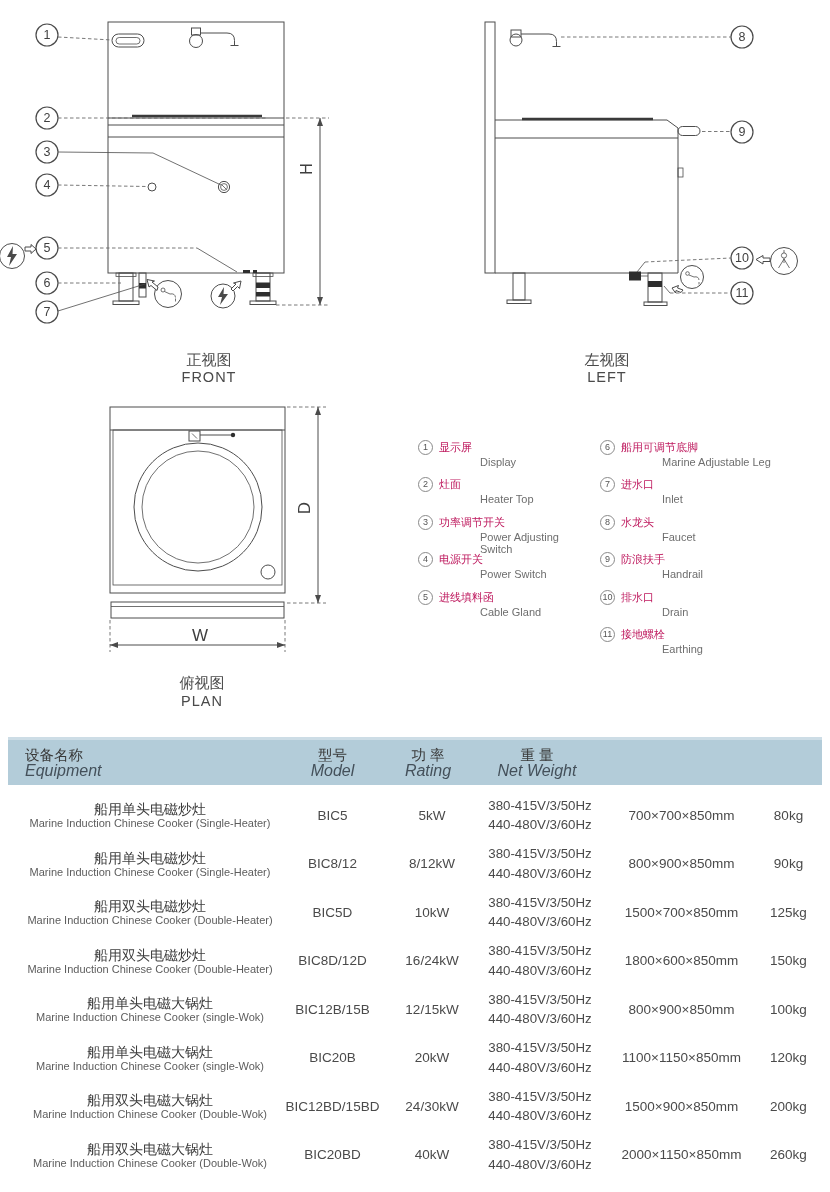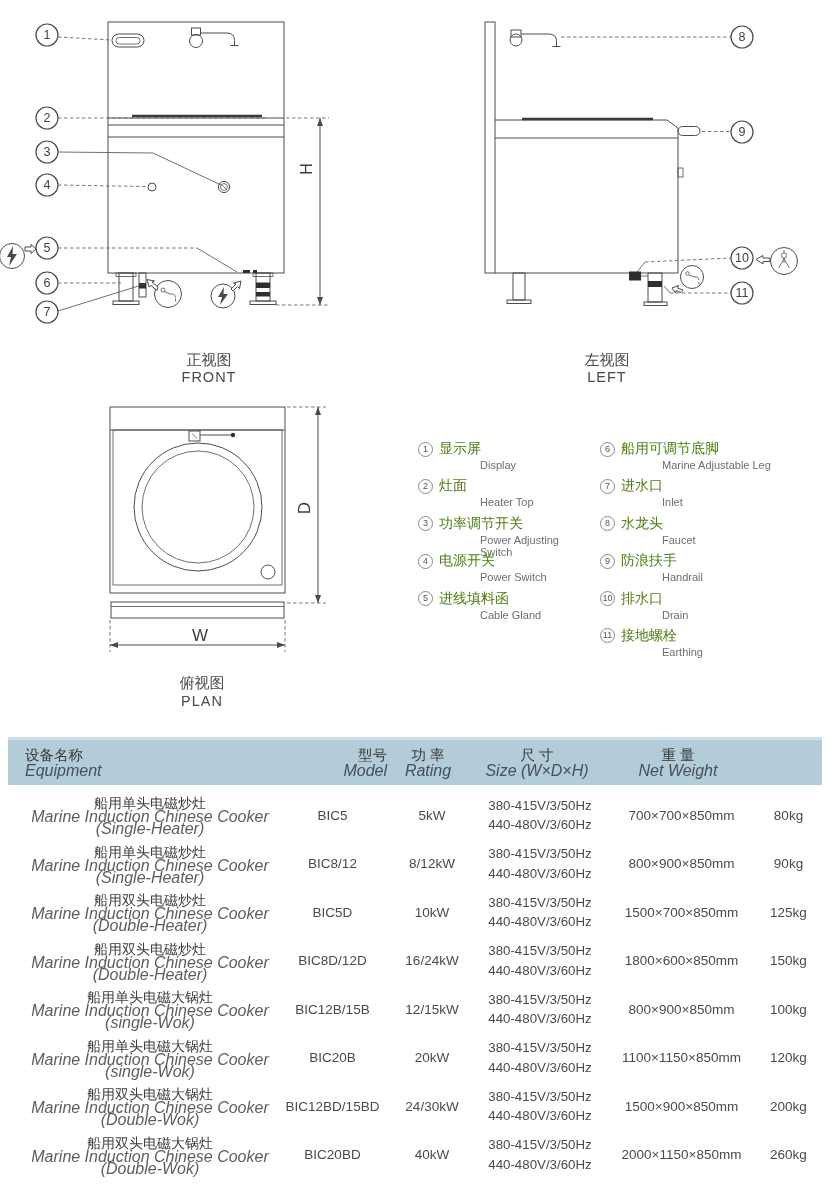--- a/index.html
+++ b/index.html
@@ -14,38 +14,38 @@
   
   #legend{left:413px;top:440px;width:417px;height:235px;}
   .lcol{position:absolute;top:0;}
   .lcol1{left:5px;width:175px;}
   .lcol2{left:187px;width:225px;}
   .litem{height:37.4px;}
   .lline1{display:flex;align-items:center;gap:6px;}
   .lnum{flex:0 0 auto;width:13px;height:13px;border:1px solid #8a8a8a;border-radius:50%;
         display:inline-flex;align-items:center;justify-content:center;
         font-size:9px;color:#555;line-height:1;}
-  .lzh{font-size:14px;color:#4d7c0f;}
+  .lzh{font-size:11px;color:#be185d;}
   .len{font-size:11px;color:#6e6e6e;margin-left:19px;margin-top:1px;padding-left:43px;}
 
   
   #spec-table{left:8px;top:737px;width:814px;}
   .thead{display:grid;grid-template-columns:267px 112px 82px 136px 146px 71px;
          background:#b3ccd9;border-top:3px solid #cddde6;height:45px;align-items:center;}
   .th{display:flex;flex-direction:column;justify-content:center;text-align:center;}
   .th .zh{font-size:14.5px;color:#393939;line-height:17px;}
   .th .en{font-size:16px;color:#44505a;line-height:14px;font-style:italic;}
   .th.c1{text-align:left;padding-left:17px;}
-  .th.c2{text-align:right;padding-left:3px;}
+  .th.c2{text-align:center;padding-left:3px;}
   .tbody{margin-top:6px;}
   .trow{display:grid;grid-template-columns:267px 112px 82px 136px 146px 71px;height:48.5px;align-items:center;}
   .td{font-size:13.5px;color:#4a4a4a;text-align:center;}
   .td.c1{padding-left:17px;}
   .td.c1 .zh{font-size:14px;color:#3c3c3c;line-height:16px;}
-  .td.c1 .en{font-size:16px;color:#5d5d5d;line-height:12px;font-style:italic;}
+  .td.c1 .en{font-size:11px;color:#5d5d5d;line-height:12px;}
   .td.c2{padding-left:3px;}
   .td.c3{padding-left:8px;}
   .td.c4{padding-left:6px;line-height:19.5px;font-size:13.3px;}
   .td.c5{padding-left:7px;}
   .td.c6{padding-left:4px;}
 
   .ln{stroke:#4d4d4d;stroke-width:1;fill:none;}
   .lnT{stroke:#4d4d4d;stroke-width:0.8;fill:none;}
   .dash{stroke:#6a6a6a;stroke-width:0.9;fill:none;stroke-dasharray:3.5 2.5;}
   .co{fill:#fff;stroke:#4a4a4a;stroke-width:1.2;}
@@ -373,24 +373,20 @@
       </div>
     <div class="th c2">
         <span class="zh">型号</span>
         <span class="en">Model</span>
       </div>
     <div class="th">
         <span class="zh">功 率</span>
         <span class="en">Rating</span>
       </div>
     <div class="th">
-        <span class="zh">尺 寸</span>
-        <span class="en">Size (W×D×H)</span>
-      </div>
-    <div class="th">
         <span class="zh">重 量</span>
         <span class="en">Net Weight</span>
       </div>
   </div>
   <div class="tbody">
 
     <div class="trow">
       <div class="td c1">
           <div class="zh">船用单头电磁炒灶</div>
           <div class="en">Marine Induction Chinese Cooker (Single-Heater)</div>

